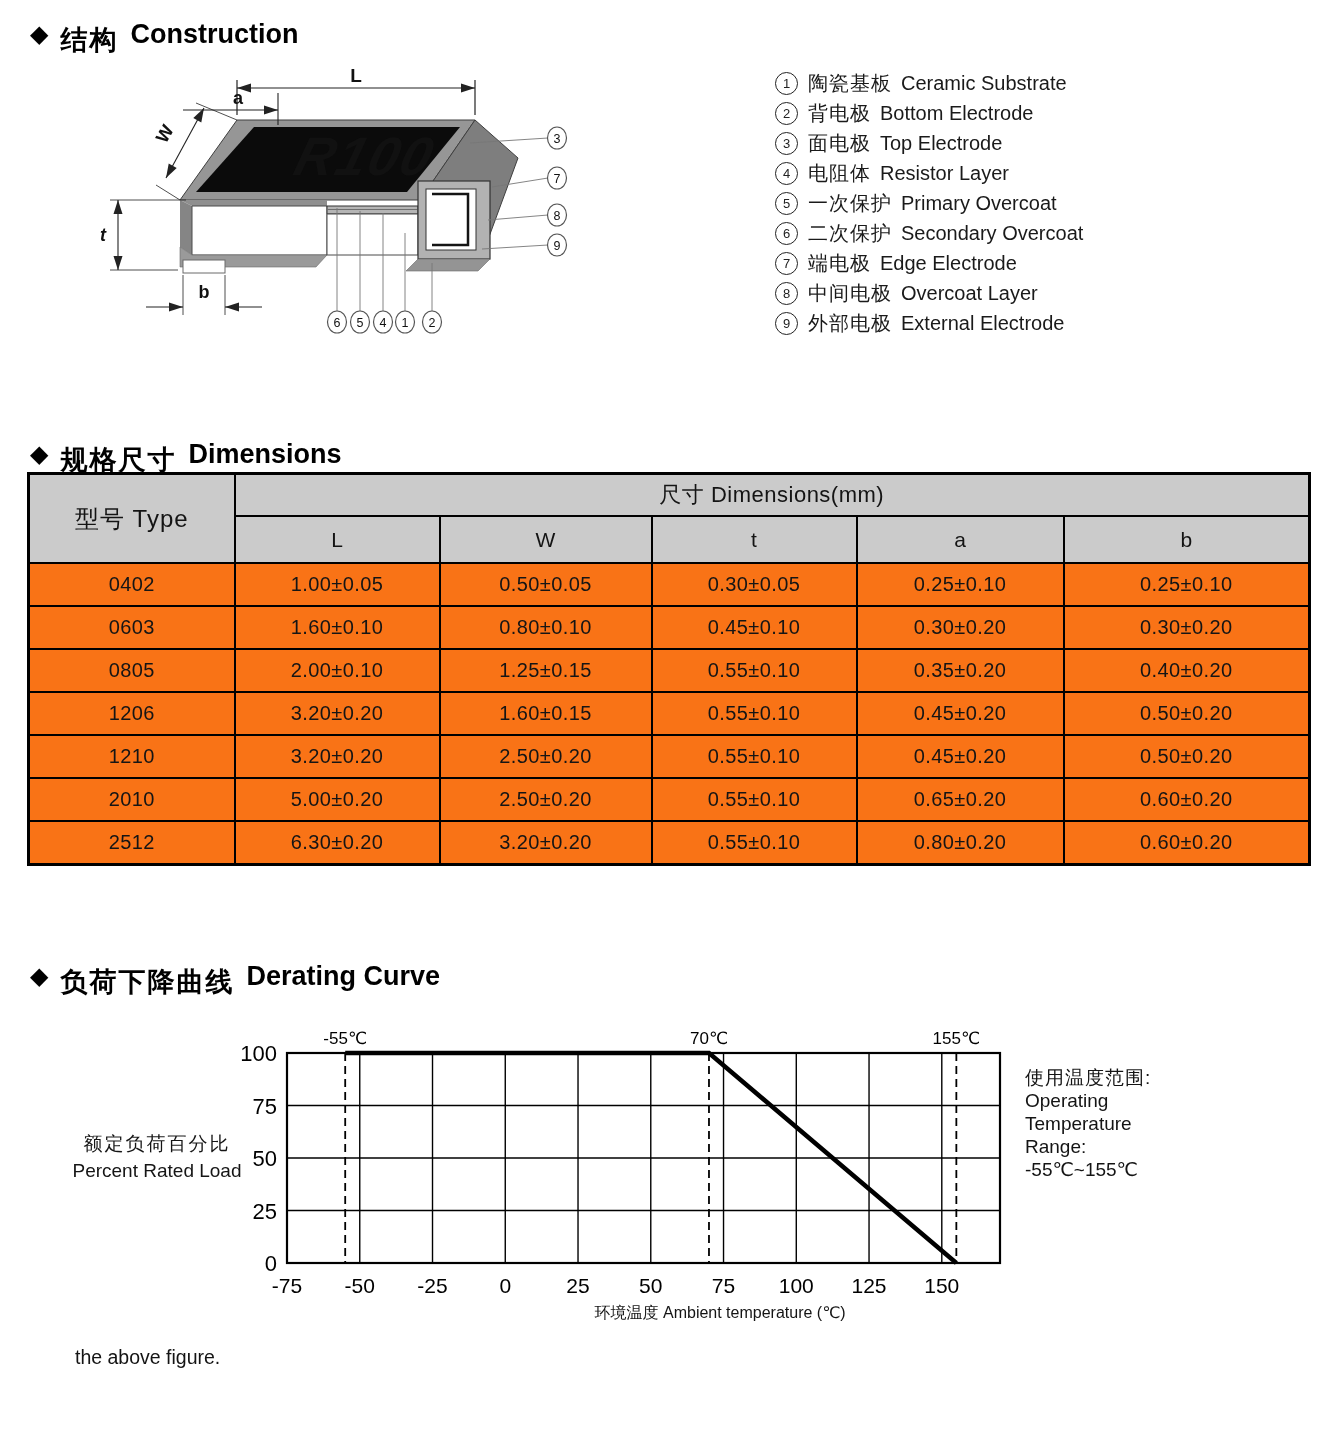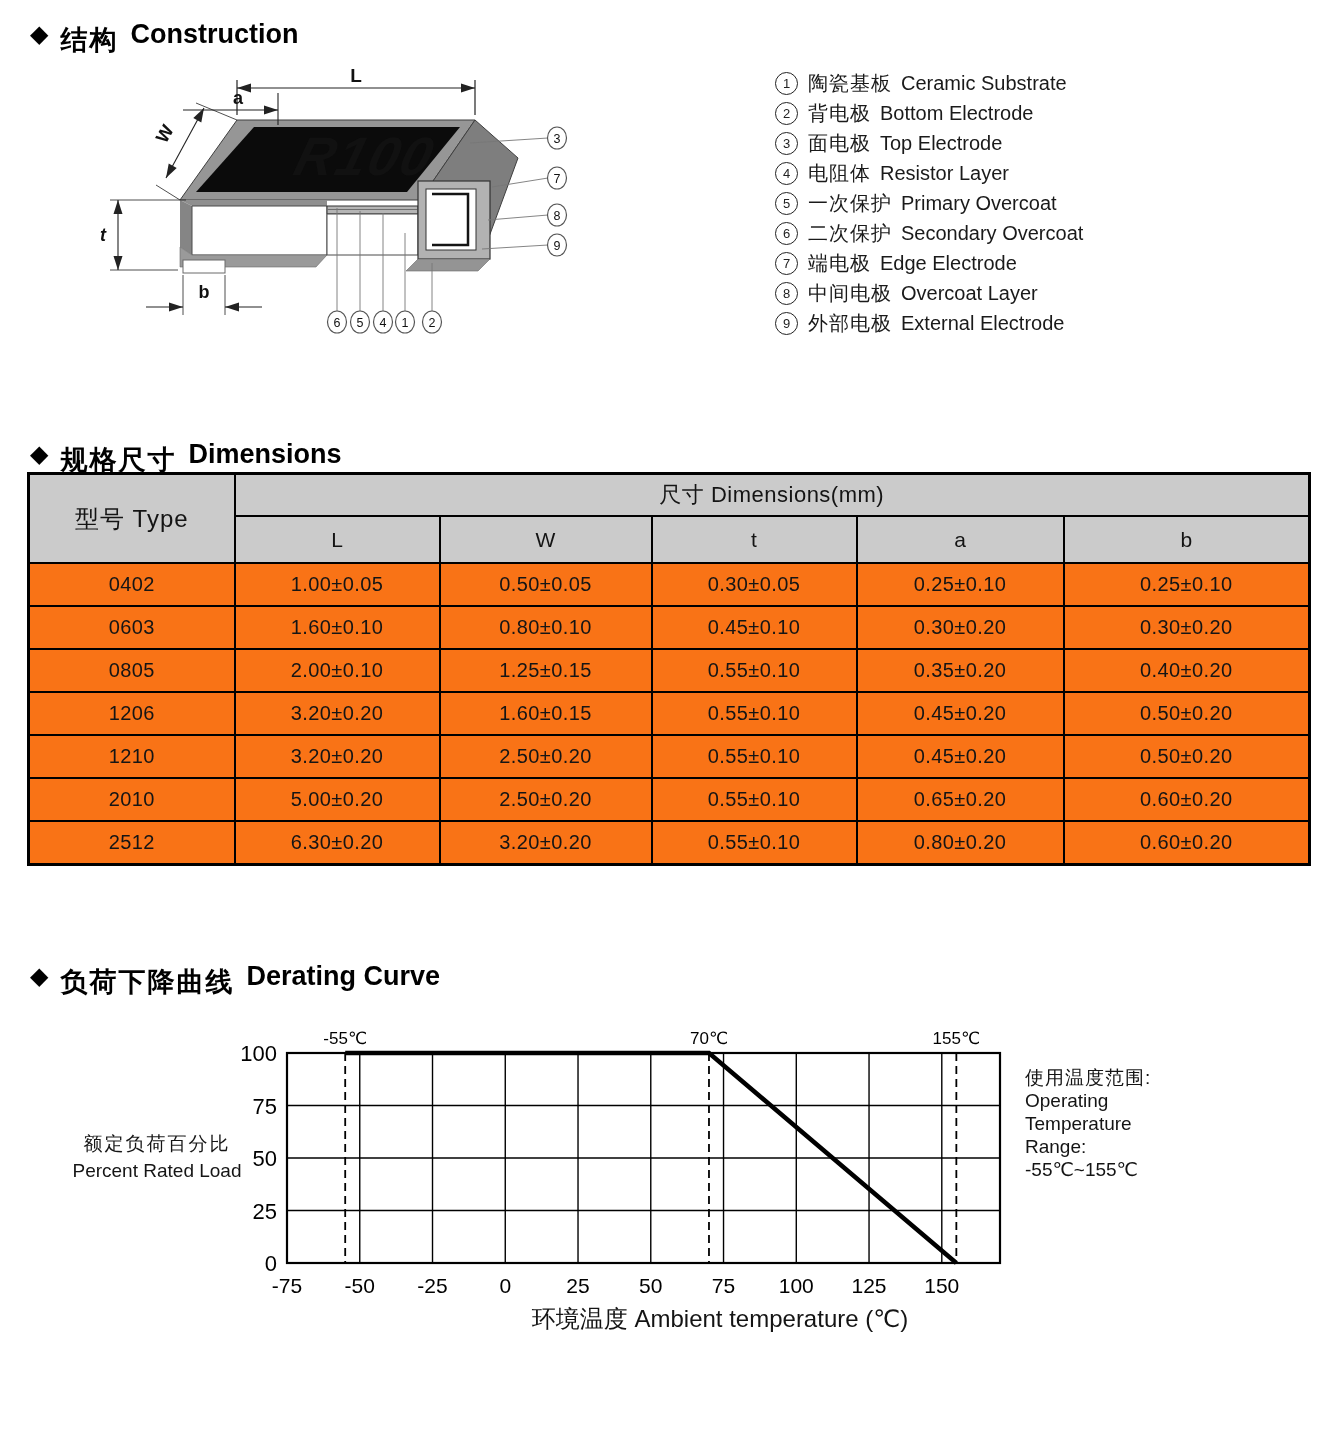--- a/index.html
+++ b/index.html
@@ -35,21 +35,21 @@
   .th-group{font-size:22px;height:40px;letter-spacing:0.5px;}
   .th-sub{height:45px;font-size:21px;}
   #dims-table tbody td{height:41px;background:#f97316;font-size:20px;letter-spacing:0.4px;color:#151515;}
   
   #y-label{position:absolute;left:56px;top:1130px;width:202px;text-align:center;font-size:19px;line-height:27px;color:#151515;}
   #y-label .zh{letter-spacing:2px;}
   #chart{position:absolute;left:240px;top:1020px;width:775px;height:300px;}
   #chart text{font-family:"Liberation Sans","DejaVu Sans",sans-serif;fill:#000;}
   #annotation{position:absolute;left:1025px;top:1066px;font-size:19px;line-height:23px;color:#141414;}
   #annotation .ann-line:first-child{letter-spacing:1px;}
-  #x-label{position:absolute;left:420px;top:1303px;width:600px;text-align:center;font-size:24px;color:#141414;}
+  #x-label{position:absolute;left:420px;top:1303px;width:600px;text-align:center;font-size:16px;color:#141414;}
   #note{position:absolute;left:75px;top:1344px;width:1200px;font-size:19.5px;line-height:26px;color:#141414;}
   
   #diagram{position:absolute;left:88px;top:63px;width:492px;height:275px;}
   #diagram text{font-family:"Liberation Sans","DejaVu Sans",sans-serif;fill:#111;}
 </style>
 </head>
 <body>
 
 <div class="page">
 
@@ -346,15 +346,16 @@
       <div class="ann-line">使用温度范围:</div>
       <div class="ann-line">Operating</div>
       <div class="ann-line">Temperature</div>
       <div class="ann-line">Range:</div>
       <div class="ann-line">-55℃~155℃</div>
     </div>
 
   <div id="x-label">环境温度 Ambient temperature (℃)</div>
 
   <div id="note">
+    <div>the above figure.</div>
   </div>
 
 </div>
 
 </body></html>

